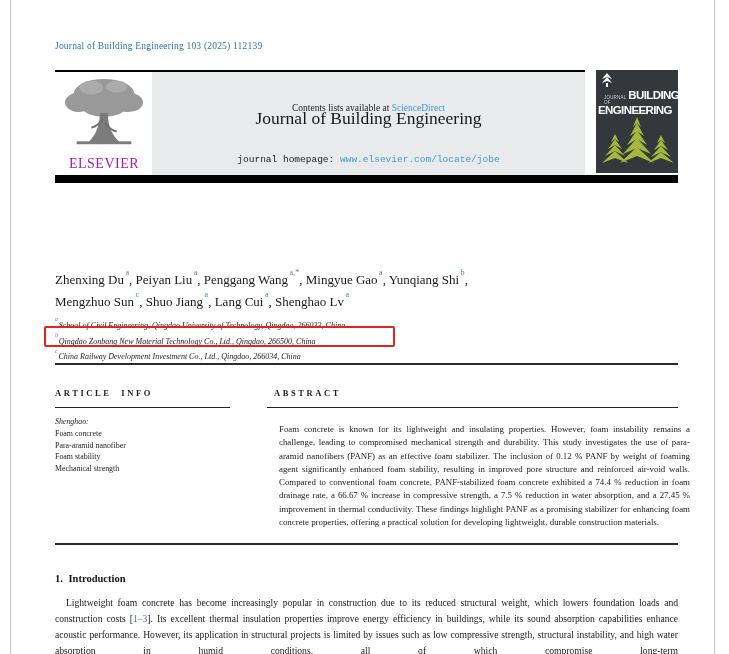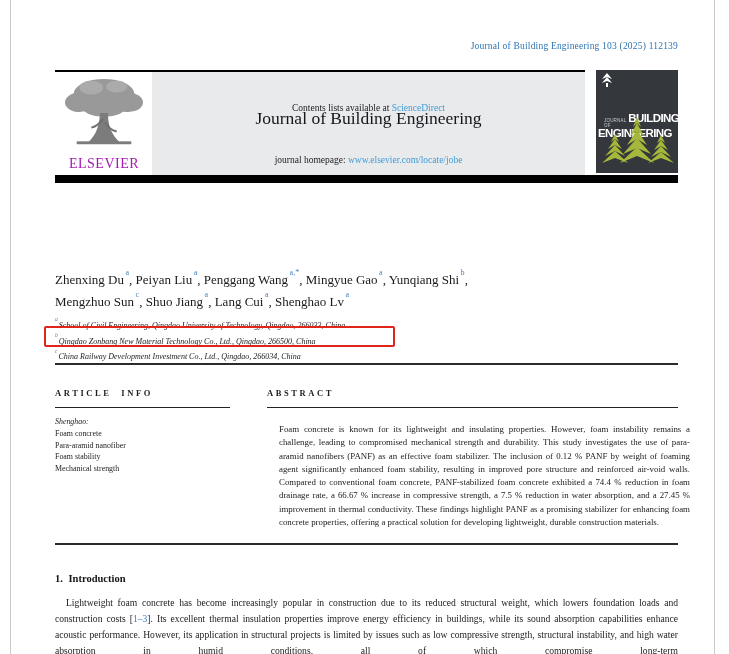--- a/index.html
+++ b/index.html
@@ -6,46 +6,46 @@
   .page{
     position:relative;width:729px;height:654px;background:#fff;overflow:hidden;
     font-family:"Liberation Serif","DejaVu Serif",serif;color:#1b1b1b;
   }
   .edge{position:absolute;top:0;bottom:0;width:1px;background:#c9c9c9;}
   .edge-left{left:10px;}
   .edge-right{left:714px;}
 
   
   .citation-header{
-    position:absolute;top:41px;left:55px;width:623px;text-align:right;
+    position:absolute;top:41px;left:55px;width:623px;text-align:left;
     font-size:9.5px;color:#2d74b3;letter-spacing:.2px;
   }
 
   
   .banner-top-rule{position:absolute;top:70px;left:55px;width:530px;height:2px;background:#000;}
   .elsevier-logo{position:absolute;left:56px;top:74px;width:96px;height:100px;text-align:center;}
   .elsevier-wordmark{position:absolute;left:0;right:0;bottom:2px;color:#a21caf;font-size:14px;letter-spacing:.5px;}
   .banner-center{
     position:absolute;left:152px;top:72px;width:433px;height:103px;background:#e9eaec;
     text-align:center;
   }
   .contents-line{position:absolute;top:9px;left:0;right:0;font-size:9.5px;color:#222;margin-top:22px;}
   .sciencedirect-link{color:#3f9bd5;}
   .journal-title{position:absolute;top:36px;left:0;right:0;font-size:17.5px;color:#16161d;font-weight:400;margin:0;}
-  .homepage-line{position:absolute;bottom:10px;left:0;right:0;font-size:9.5px;color:#222;}
+  .homepage-line{position:absolute;bottom:10px;left:0;right:0;font-size:9.5px;color:#222;font-family:Liberation Mono, monospace;}
   .homepage-link{color:#3f9bd5;}
   .banner-bottom-bar{position:absolute;top:175px;left:55px;width:623px;height:8px;background:#000;}
 
   
   .journal-cover{
     position:absolute;left:596px;top:70px;width:82px;height:103px;background:#34383d;
     font-family:"Liberation Sans","DejaVu Sans",sans-serif;overflow:hidden;
   }
   .cover-emblem{position:absolute;left:6px;top:3px;}
-  .cover-text{position:absolute;left:2px;top:20px;width:74px;color:#fff;margin-top:23px;}
+  .cover-text{position:absolute;left:2px;top:20px;width:74px;color:#fff;}
   .cover-line1{display:flex;align-items:baseline;gap:2px;justify-content:flex-start;}
   .cover-journal-of{font-size:4.5px;color:#c9cccd;letter-spacing:.2px;padding-left:6px;}
   .cover-big{font-weight:700;font-size:11.5px;letter-spacing:-.6px;line-height:10px;}
   .cover-trees{position:absolute;left:0;bottom:4px;}
 
   
   .article-title{
     position:absolute;top:211px;left:55px;width:592px;margin:0;
     font-size:19px;font-weight:400;line-height:25px;color:#121212;
   }
@@ -61,21 +61,21 @@
   .rule-full{position:absolute;left:55px;width:623px;height:1.5px;background:#2b2b2b;}
   .rule-top{top:363px;}
   .rule-bottom{top:543px;}
 
   
   .info-heading{
     position:absolute;top:388px;font-size:8.5px;font-weight:700;color:#1d1d1d;
     letter-spacing:2.6px;word-spacing:5px;
   }
   .article-info-heading{left:55px;}
-  .abstract-heading{left:267px;}
+  .abstract-heading{left:274px;}
   .col-rule{position:absolute;top:407px;height:1px;background:#222;}
   .article-info-rule{left:55px;width:175px;}
   .abstract-rule{left:267px;width:411px;}
 
   .keywords-block{position:absolute;top:416px;left:55px;width:180px;font-size:7.9px;line-height:11.8px;color:#222;}
   .keywords-label{font-style:italic;}
   .abstract-text{
     position:absolute;top:411px;left:267px;width:411px;margin:12px;
     font-size:8.85px;line-height:13.3px;text-align:justify;color:#1b1b1b;
   }

